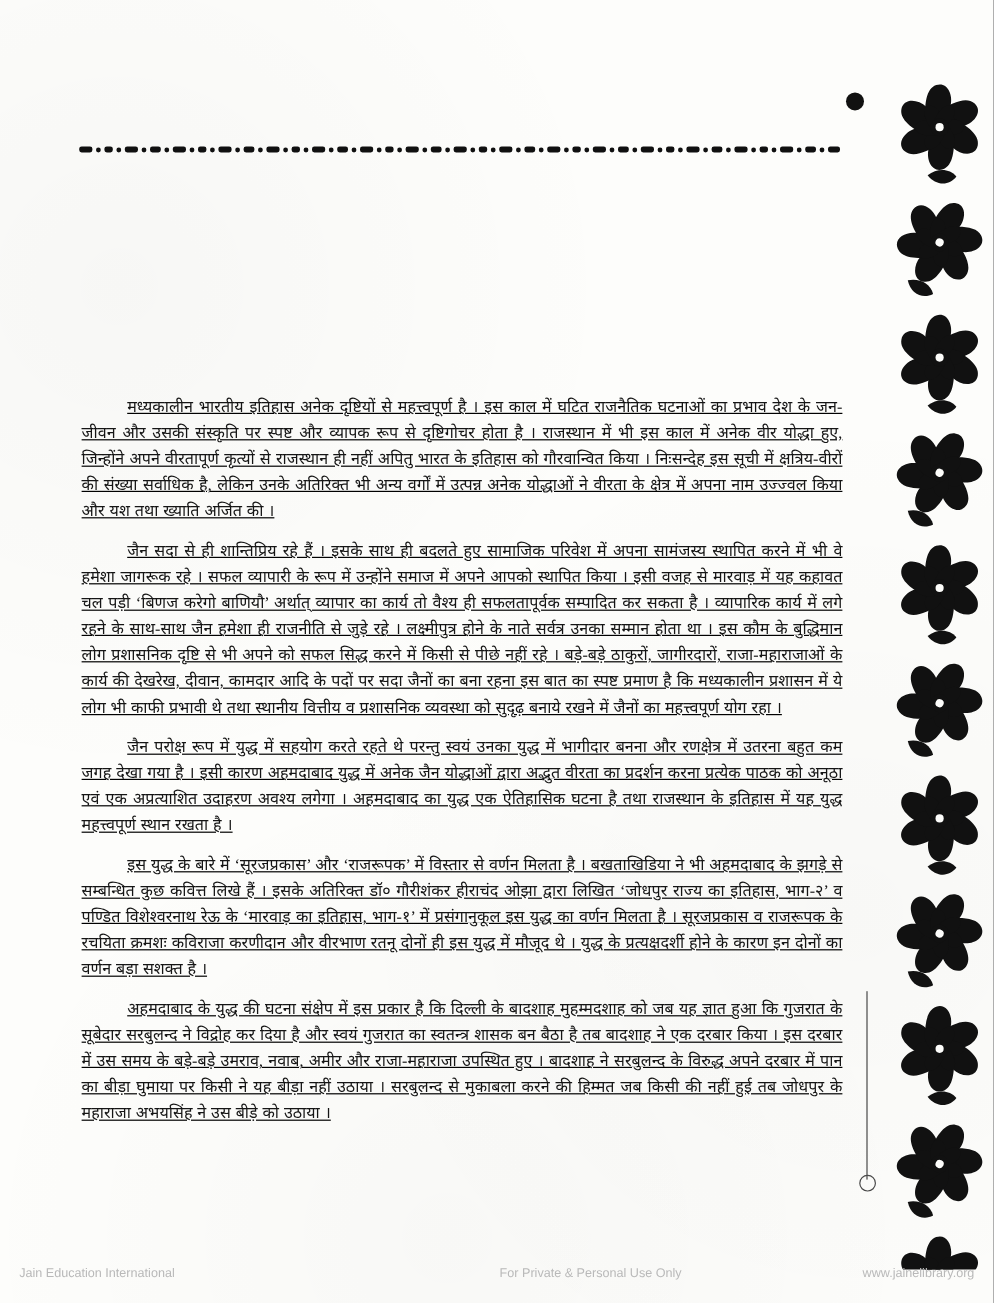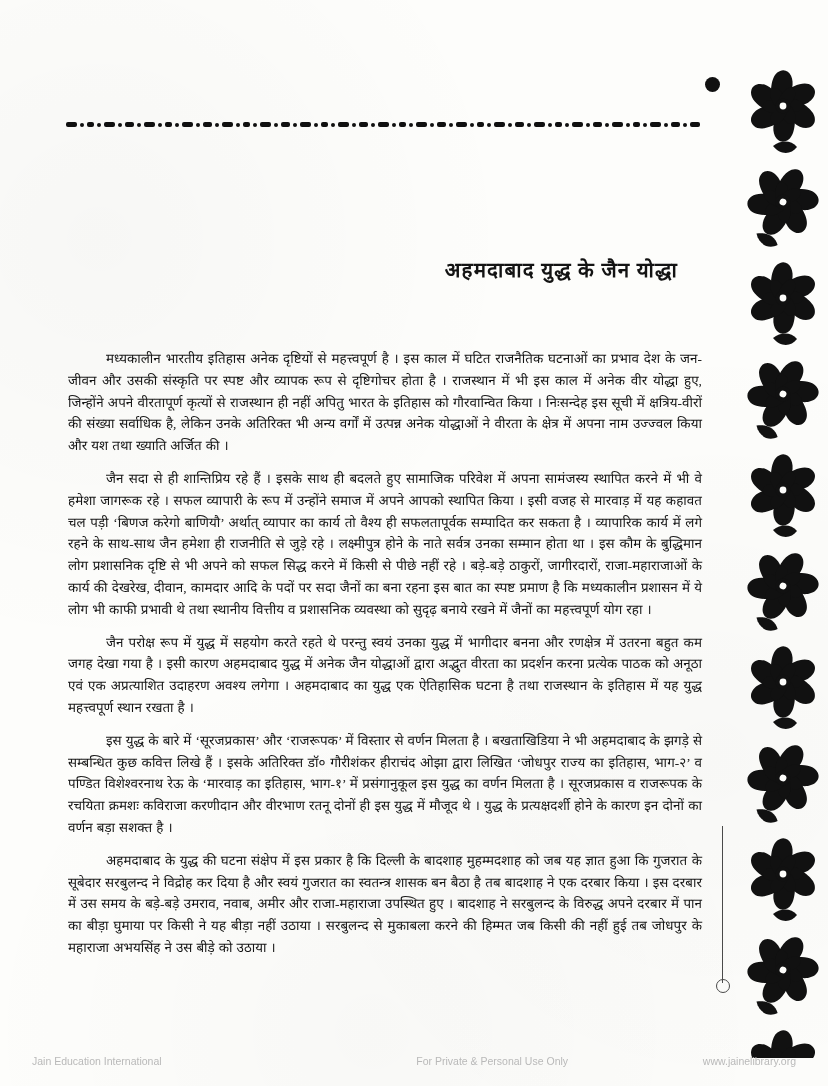--- a/index.html
+++ b/index.html
@@ -130,22 +130,23 @@
     font-family: "Liberation Serif", serif;
     font-size: 13px;
     color: #1b1b1b;
     letter-spacing: 0.2px;
   }
 
   
   .body-col {
     position: absolute;
     left: 68px;
-    top: 348px;
+    top: 328px;
     width: 634px;
+    text-decoration: underline;
   }
   .para {
     font-family: "Liberation Serif", serif;
     font-size: 13.4px;
     line-height: 21.8px;
     color: #151515;
     text-align: justify;
     text-justify: inter-word;
     text-indent: 38px;
     margin: 0 0 11px 0;
@@ -154,21 +155,21 @@
   }
 
   
   .footer {
     position: absolute;
     left: 0;
     top: 1055px;
     width: 828px;
     display: flex;
     justify-content: space-between;
-    padding: 0 32px;
+    padding: 0 16px;
     box-sizing: border-box;
     font-family: "Liberation Sans", sans-serif;
     font-size: 10.5px;
     color: #b9b9b9;
   }
   .footer > div { white-space: nowrap; }
   .footer .mid { margin-left: 120px; }
 </style>
 </head>
 <body>
@@ -454,21 +455,20 @@
             <circle cx="0" cy="0" r="3.4" fill="#fdfdfb"></circle>
             <path d="M -10,40 C -2,34 8,34 14,41 C 8,49 -3,49 -10,40 Z" fill="#111111"></path>
           </g>
         </svg></div>
     </div>
 
   <div class="pin-line"></div>
   <div class="pin-ring"></div>
 
   <div class="heading-block">
-    <div class="article-title">अहमदाबाद युद्ध के जैन योद्धा</div>
   </div>
 
   <div class="body-col">
     <p class="para">मध्यकालीन भारतीय इतिहास अनेक दृष्टियों से महत्त्वपूर्ण है । इस काल में घटित राजनैतिक घटनाओं का प्रभाव देश के जन-जीवन और उसकी संस्कृति पर स्पष्ट और व्यापक रूप से दृष्टिगोचर होता है । राजस्थान में भी इस काल में अनेक वीर योद्धा हुए, जिन्होंने अपने वीरतापूर्ण कृत्यों से राजस्थान ही नहीं अपितु भारत के इतिहास को गौरवान्वित किया । निःसन्देह इस सूची में क्षत्रिय-वीरों की संख्या सर्वाधिक है, लेकिन उनके अतिरिक्त भी अन्य वर्गों में उत्पन्न अनेक योद्धाओं ने वीरता के क्षेत्र में अपना नाम उज्ज्वल किया और यश तथा ख्याति अर्जित की ।</p>
     <p class="para">जैन सदा से ही शान्तिप्रिय रहे हैं । इसके साथ ही बदलते हुए सामाजिक परिवेश में अपना सामंजस्य स्थापित करने में भी वे हमेशा जागरूक रहे । सफल व्यापारी के रूप में उन्होंने समाज में अपने आपको स्थापित किया । इसी वजह से मारवाड़ में यह कहावत चल पड़ी ‘बिणज करेगो बाणियौ’ अर्थात् व्यापार का कार्य तो वैश्य ही सफलतापूर्वक सम्पादित कर सकता है । व्यापारिक कार्य में लगे रहने के साथ-साथ जैन हमेशा ही राजनीति से जुड़े रहे । लक्ष्मीपुत्र होने के नाते सर्वत्र उनका सम्मान होता था । इस कौम के बुद्धिमान लोग प्रशासनिक दृष्टि से भी अपने को सफल सिद्ध करने में किसी से पीछे नहीं रहे । बड़े-बड़े ठाकुरों, जागीरदारों, राजा-महाराजाओं के कार्य की देखरेख, दीवान, कामदार आदि के पदों पर सदा जैनों का बना रहना इस बात का स्पष्ट प्रमाण है कि मध्यकालीन प्रशासन में ये लोग भी काफी प्रभावी थे तथा स्थानीय वित्तीय व प्रशासनिक व्यवस्था को सुदृढ़ बनाये रखने में जैनों का महत्त्वपूर्ण योग रहा ।</p>
     <p class="para">जैन परोक्ष रूप में युद्ध में सहयोग करते रहते थे परन्तु स्वयं उनका युद्ध में भागीदार बनना और रणक्षेत्र में उतरना बहुत कम जगह देखा गया है । इसी कारण अहमदाबाद युद्ध में अनेक जैन योद्धाओं द्वारा अद्भुत वीरता का प्रदर्शन करना प्रत्येक पाठक को अनूठा एवं एक अप्रत्याशित उदाहरण अवश्य लगेगा । अहमदाबाद का युद्ध एक ऐतिहासिक घटना है तथा राजस्थान के इतिहास में यह युद्ध महत्त्वपूर्ण स्थान रखता है ।</p>
     <p class="para">इस युद्ध के बारे में ‘सूरजप्रकास’ और ‘राजरूपक’ में विस्तार से वर्णन मिलता है । बखताखिडिया ने भी अहमदाबाद के झगड़े से सम्बन्धित कुछ कवित्त लिखे हैं । इसके अतिरिक्त डॉ० गौरीशंकर हीराचंद ओझा द्वारा लिखित ‘जोधपुर राज्य का इतिहास, भाग-२’ व पण्डित विशेश्वरनाथ रेऊ के ‘मारवाड़ का इतिहास, भाग-१’ में प्रसंगानुकूल इस युद्ध का वर्णन मिलता है । सूरजप्रकास व राजरूपक के रचयिता क्रमशः कविराजा करणीदान और वीरभाण रतनू दोनों ही इस युद्ध में मौजूद थे । युद्ध के प्रत्यक्षदर्शी होने के कारण इन दोनों का वर्णन बड़ा सशक्त है ।</p>
     <p class="para">अहमदाबाद के युद्ध की घटना संक्षेप में इस प्रकार है कि दिल्ली के बादशाह मुहम्मदशाह को जब यह ज्ञात हुआ कि गुजरात के सूबेदार सरबुलन्द ने विद्रोह कर दिया है और स्वयं गुजरात का स्वतन्त्र शासक बन बैठा है तब बादशाह ने एक दरबार किया । इस दरबार में उस समय के बड़े-बड़े उमराव, नवाब, अमीर और राजा-महाराजा उपस्थित हुए । बादशाह ने सरबुलन्द के विरुद्ध अपने दरबार में पान का बीड़ा घुमाया पर किसी ने यह बीड़ा नहीं उठाया । सरबुलन्द से मुकाबला करने की हिम्मत जब किसी की नहीं हुई तब जोधपुर के महाराजा अभयसिंह ने उस बीड़े को उठाया ।</p>
   </div>
 

